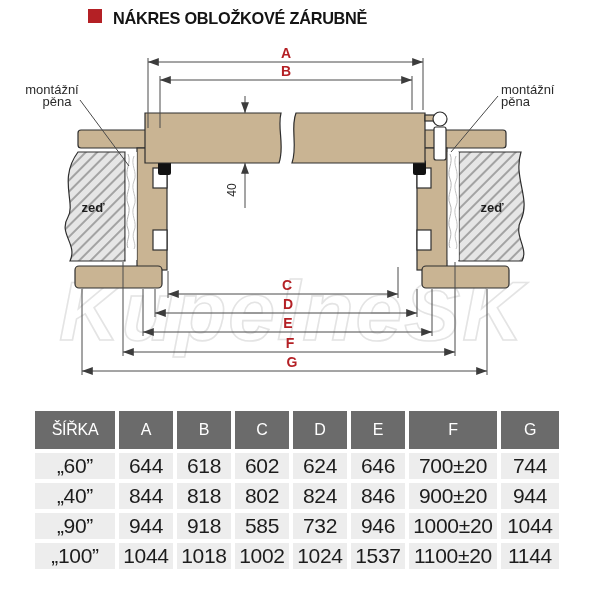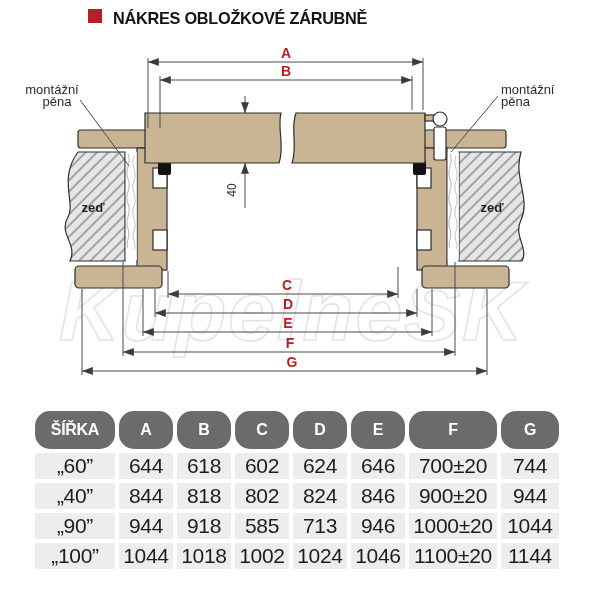--- a/index.html
+++ b/index.html
@@ -19,22 +19,22 @@
   .dim-letter{font-size:14px;font-weight:bold;fill:#b42025;}
   .note-text{font-size:13px;fill:#2b2b2b;}
   .wall-text{font-size:13px;font-weight:bold;fill:#1d1d1d;}
   .wm-text{font-size:84px;font-style:italic;font-weight:bold;fill:none;stroke:#e4e4e4;stroke-width:1.6px;letter-spacing:2px;}
   .dim40{font-size:12px;fill:#2b2b2b;}
   table.sizes{
     position:absolute;top:407px;left:31px;border-collapse:separate;border-spacing:4px;
     table-layout:fixed;
   }
   table.sizes th{
-    background:#6b6b6b;color:#fff;font-size:16px;font-weight:bold;height:36px;
-    text-align:center;letter-spacing:-0.3px;border-radius:15px;
+    background:#6b6b6b;color:#fff;font-size:16px;font-weight:normal;height:36px;
+    text-align:center;letter-spacing:-0.3px;
   }
   table.sizes td{
     background:#ededed;color:#1c1c1c;font-size:21px;height:24px;text-align:center;
     letter-spacing:-0.3px;white-space:nowrap;
   }
 </style>
 </head>
 <body>
 
 <div class="title-bar">
@@ -199,29 +199,29 @@
       <td>824</td>
       <td>846</td>
       <td>900±20</td>
       <td>944</td>
     </tr>
     <tr>
       <td>„90”</td>
       <td>944</td>
       <td>918</td>
       <td>585</td>
-      <td>713</td>
+      <td>732</td>
       <td>946</td>
       <td>1000±20</td>
       <td>1044</td>
     </tr>
     <tr>
       <td>„100”</td>
       <td>1044</td>
       <td>1018</td>
       <td>1002</td>
       <td>1024</td>
-      <td>1046</td>
+      <td>1537</td>
       <td>1100±20</td>
       <td>1144</td>
     </tr>
   </tbody>
 </table>
 
 </body></html>

